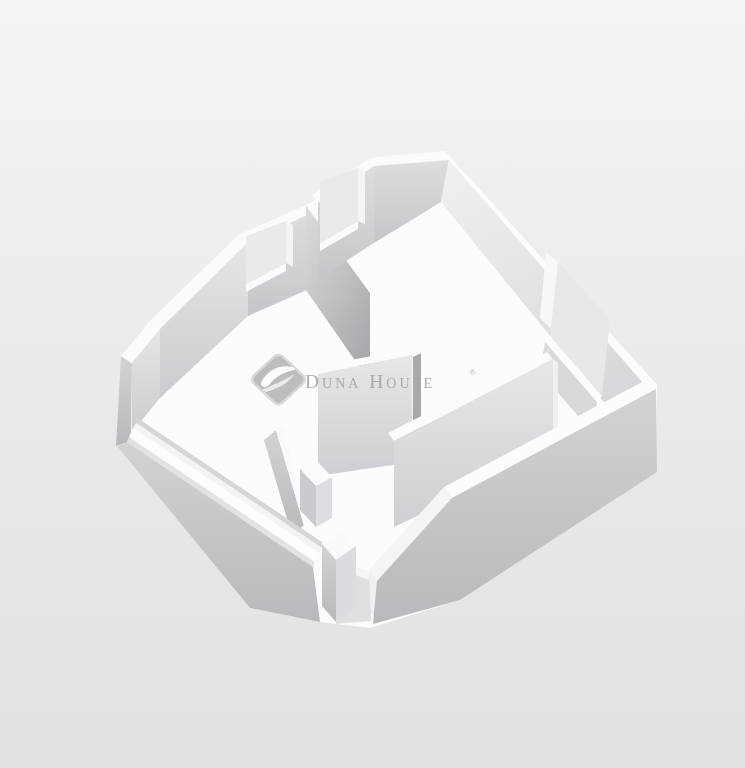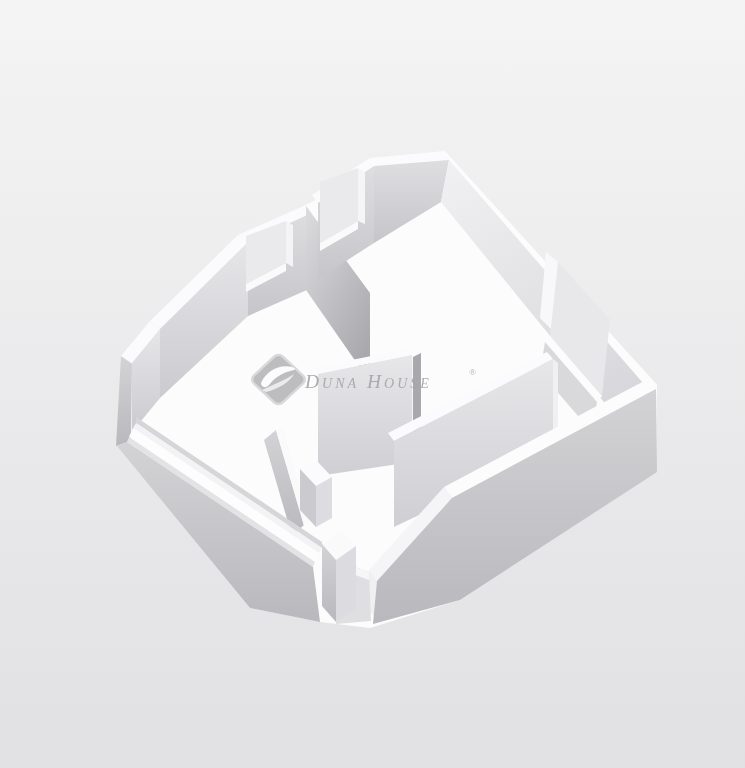--- a/index.html
+++ b/index.html
@@ -1,17 +1,17 @@
 <!DOCTYPE html>
 <html><head>
 <meta charset="utf-8">
 <style>
   html,body{margin:0;padding:0;width:745px;height:768px;overflow:hidden;
     font-family:"Liberation Sans",sans-serif;}
-  .stage{position:relative;width:745px;height:640px;font-style:italic;}
+  .stage{position:relative;width:745px;height:640px;}
   svg{display:block}
   .wm-text{font-family:"Liberation Serif",serif;font-variant:small-caps;
     letter-spacing:3px;fill:#a5a5a9;}
   .wm-reg{font-family:"Liberation Serif",serif;fill:#a5a5a9;}
 </style>
 </head>
 <body>
 
 <div class="stage">
 <svg width="745" height="768" viewBox="0 0 745 768">

